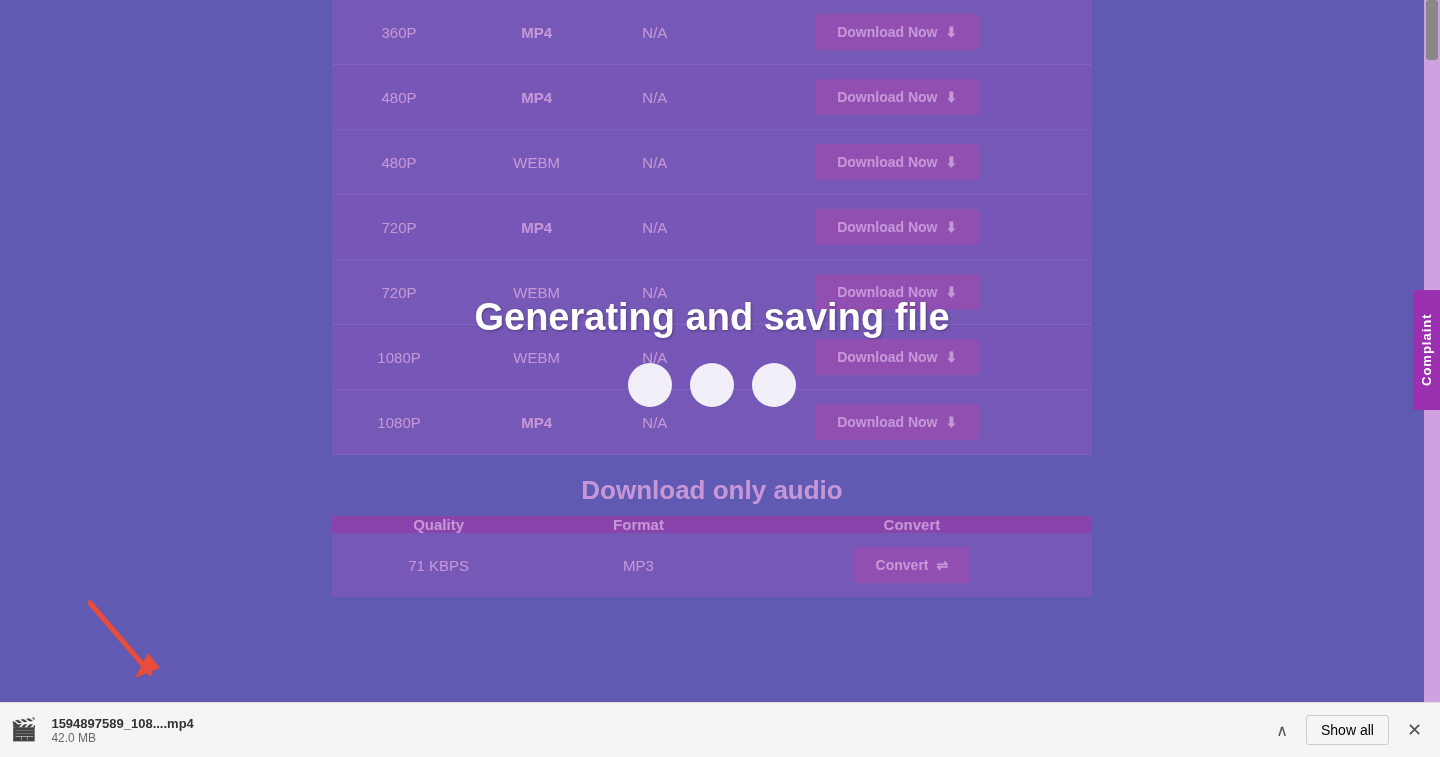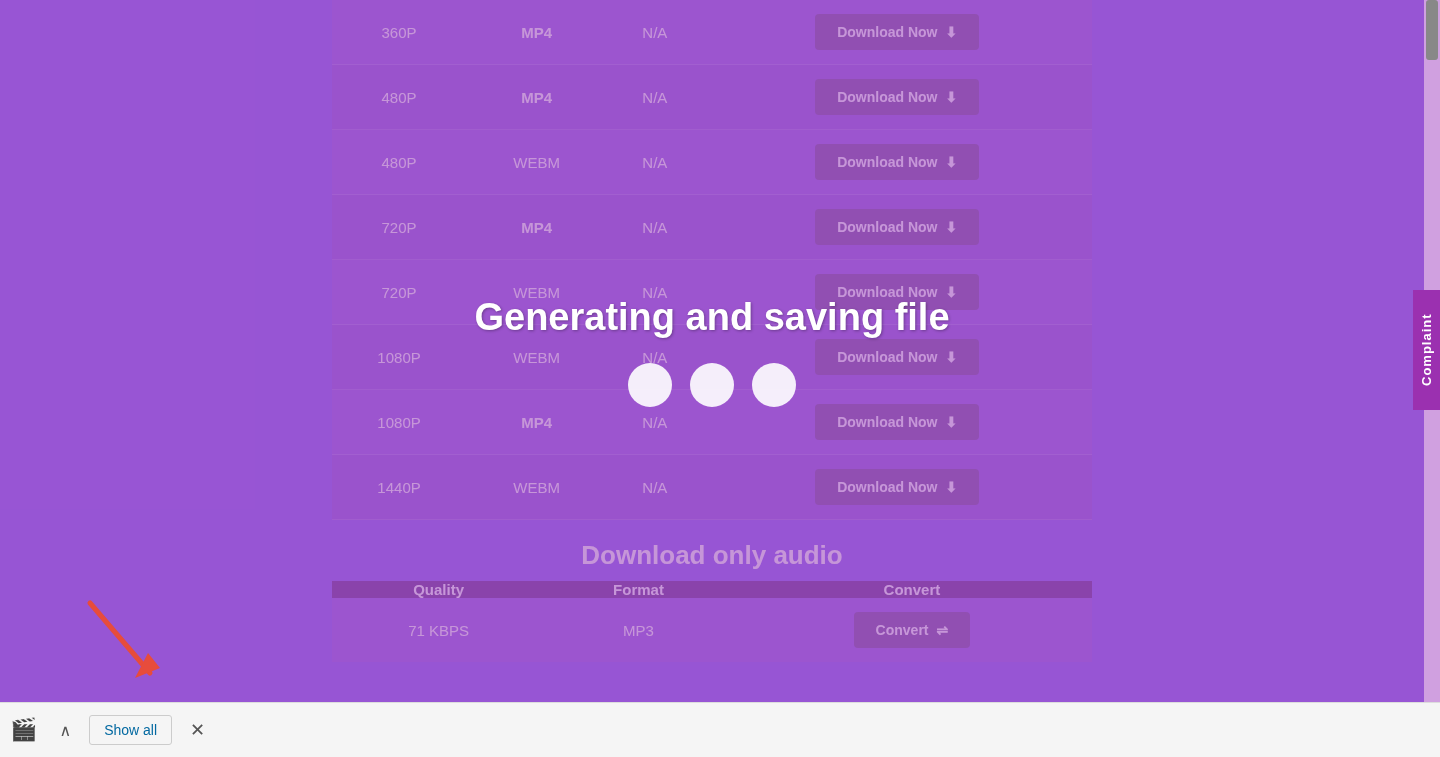--- a/index.html
+++ b/index.html
@@ -12,21 +12,21 @@
       position: relative;
     }
 
     
     .main-content {
       position: absolute;
       top: 0;
       left: 0;
       right: 16px;
       bottom: 55px;
-      background: #8b5cf6;
+      background: #0369a1;
       overflow: hidden;
     }
 
     
     .table-container {
       margin: 0 auto;
       width: 760px;
       position: relative;
       top: 0;
     }
@@ -255,21 +255,21 @@
       font-size: 16px;
       color: #555;
       cursor: pointer;
       padding: 4px 8px;
     }
 
     .show-all-btn {
       background: none;
       border: none;
       font-size: 14px;
-      color: #0369a1;
+      color: #000000;
       cursor: pointer;
       padding: 6px 14px;
       border: 1px solid #ccc;
       border-radius: 3px;
     }
 
     .close-bar-btn {
       background: none;
       border: none;
       font-size: 18px;
@@ -332,26 +332,20 @@
           </tr>
           <tr>
             <td>1080P</td>
             <td class="format-webm">WEBM</td>
             <td>N/A</td>
             <td><button class="download-btn">Download Now <span class="download-icon">⬇</span></button></td>
           </tr>
           <tr>
             <td>1080P</td>
             <td class="format-mp4">MP4</td>
-            <td>N/A</td>
-            <td><button class="download-btn">Download Now <span class="download-icon">⬇</span></button></td>
-          </tr>
-          <tr>
-            <td>1440P</td>
-            <td class="format-webm">WEBM</td>
             <td>N/A</td>
             <td><button class="download-btn">Download Now <span class="download-icon">⬇</span></button></td>
           </tr>
         </tbody>
     </table>
 
     <div class="audio-section">
       <div class="audio-section-title">Download only audio</div>
       <table class="audio-table">
         <thead>
@@ -391,16 +385,20 @@
 
 <div class="red-arrow">
   <svg viewBox="0 0 120 100" xmlns="http://www.w3.org/2000/svg">
     <line x1="30" y1="10" x2="90" y2="80" stroke="#e74c3c" stroke-width="5" stroke-linecap="round"></line>
     <polygon points="75,85 100,75 88,60" fill="#e74c3c"></polygon>
   </svg>
 </div>
 
 <div class="download-bar">
   <span class="download-bar-icon">🎬</span>
+  <div class="download-file-info">
+    <div class="download-filename">1594897589_108....mp4</div>
+    <div class="download-filesize">42.0 MB</div>
+  </div>
   <button class="download-expand-btn">∧</button>
   <button class="show-all-btn">Show all</button>
   <button class="close-bar-btn">✕</button>
 </div>
 
 </body></html>

